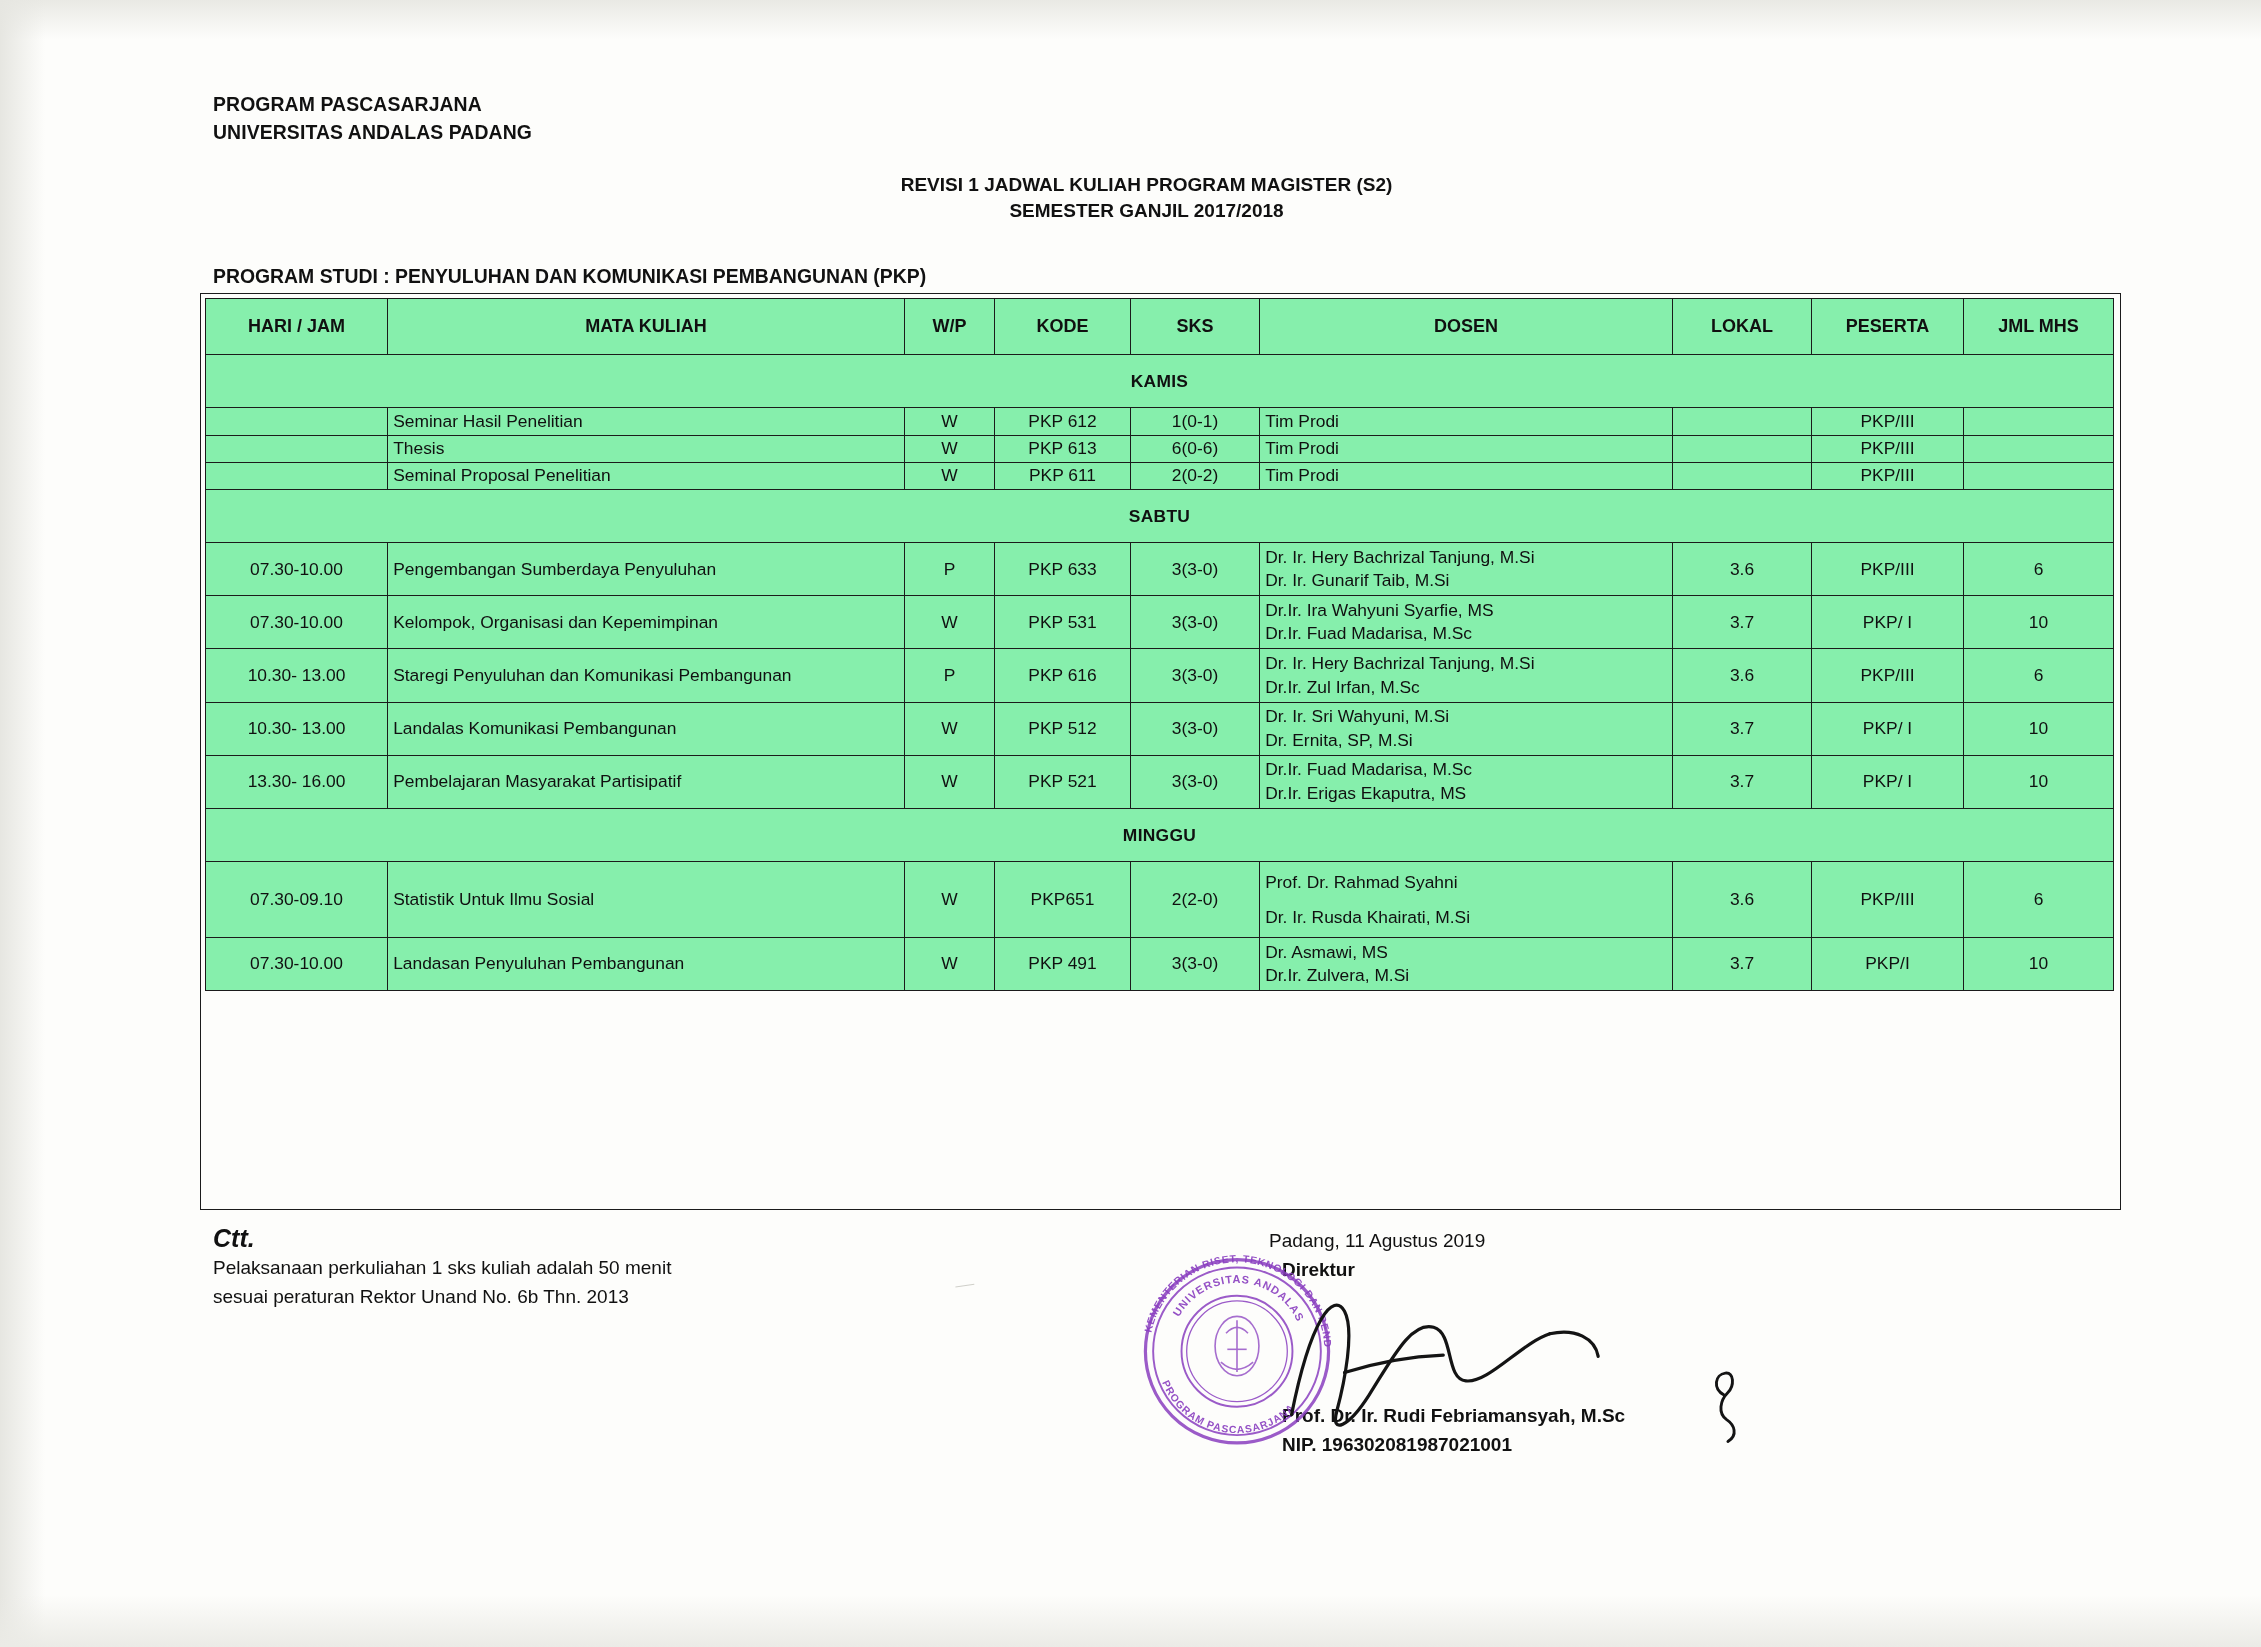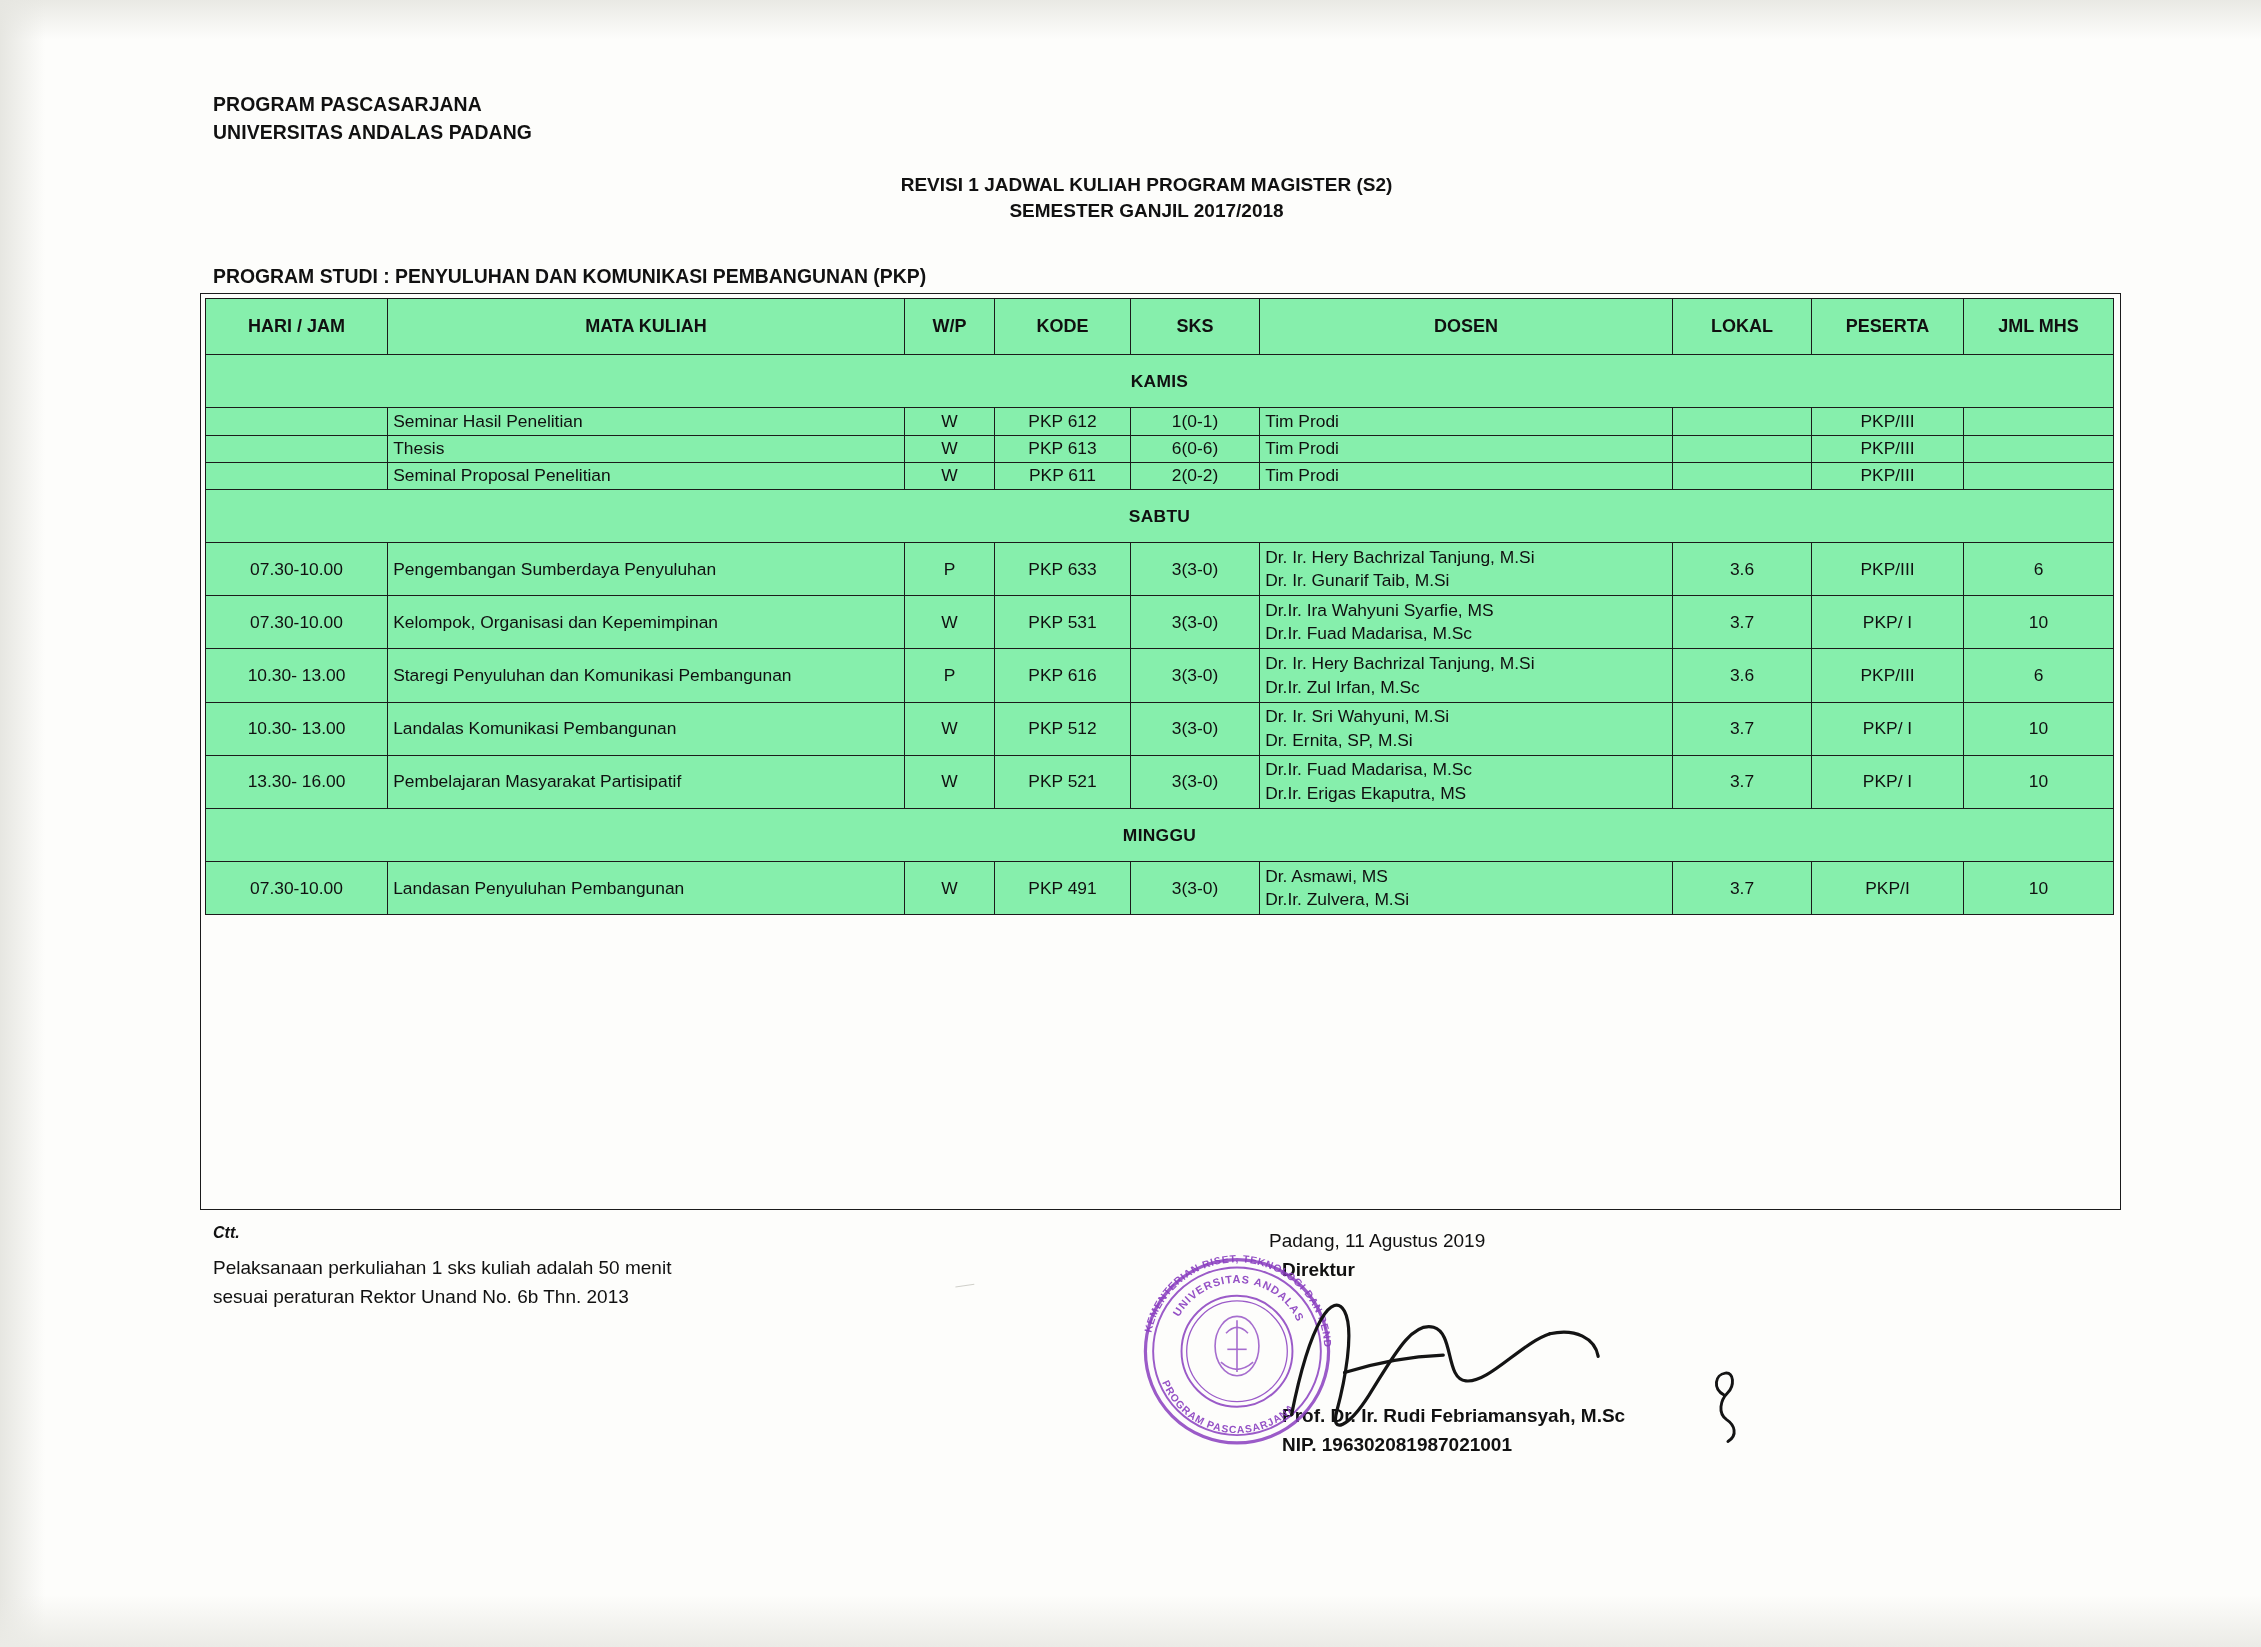--- a/index.html
+++ b/index.html
@@ -111,21 +111,21 @@
   td.twoline { line-height: 1.35; }
   .sub {
     display: block;
   }
   .ctt-label {
     position: absolute;
     left: 213px;
     top: 1224px;
     font-weight: bold;
     font-style: italic;
-    font-size: 16px;
+    font-size: 25px;
   }
   .ctt-text {
     position: absolute;
     left: 213px;
     top: 1253px;
     font-size: 19px;
     line-height: 1.55;
   }
   .sign-place {
     position: absolute;
@@ -336,20 +336,34 @@
           <span class="sub">Dr.Ir. Fuad Madarisa, M.Sc</span>
           <span class="sub">Dr.Ir. Erigas Ekaputra, MS</span>
         </td>
         <td class="c">3.7</td>
         <td class="c">PKP/ I</td>
         <td class="c">10</td>
       </tr>
 
       <tr>
         <td class="day" colspan="9">MINGGU</td>
+      </tr>
+      <tr>
+        <td class="c">07.30-09.10</td>
+        <td class="l">Statistik Untuk Ilmu Sosial</td>
+        <td class="c">W</td>
+        <td class="c">PKP651</td>
+        <td class="c">2(2-0)</td>
+        <td class="l twoline" style="line-height:2.0">
+          <span class="sub">Prof. Dr. Rahmad Syahni</span>
+          <span class="sub">Dr. Ir. Rusda Khairati, M.Si</span>
+        </td>
+        <td class="c">3.6</td>
+        <td class="c">PKP/III</td>
+        <td class="c">6</td>
       </tr>
       <tr>
         <td class="c">07.30-10.00</td>
         <td class="l">Landasan Penyuluhan Pembangunan</td>
         <td class="c">W</td>
         <td class="c">PKP 491</td>
         <td class="c">3(3-0)</td>
         <td class="l twoline">
           <span class="sub">Dr. Asmawi, MS</span>
           <span class="sub">Dr.Ir. Zulvera, M.Si</span>

